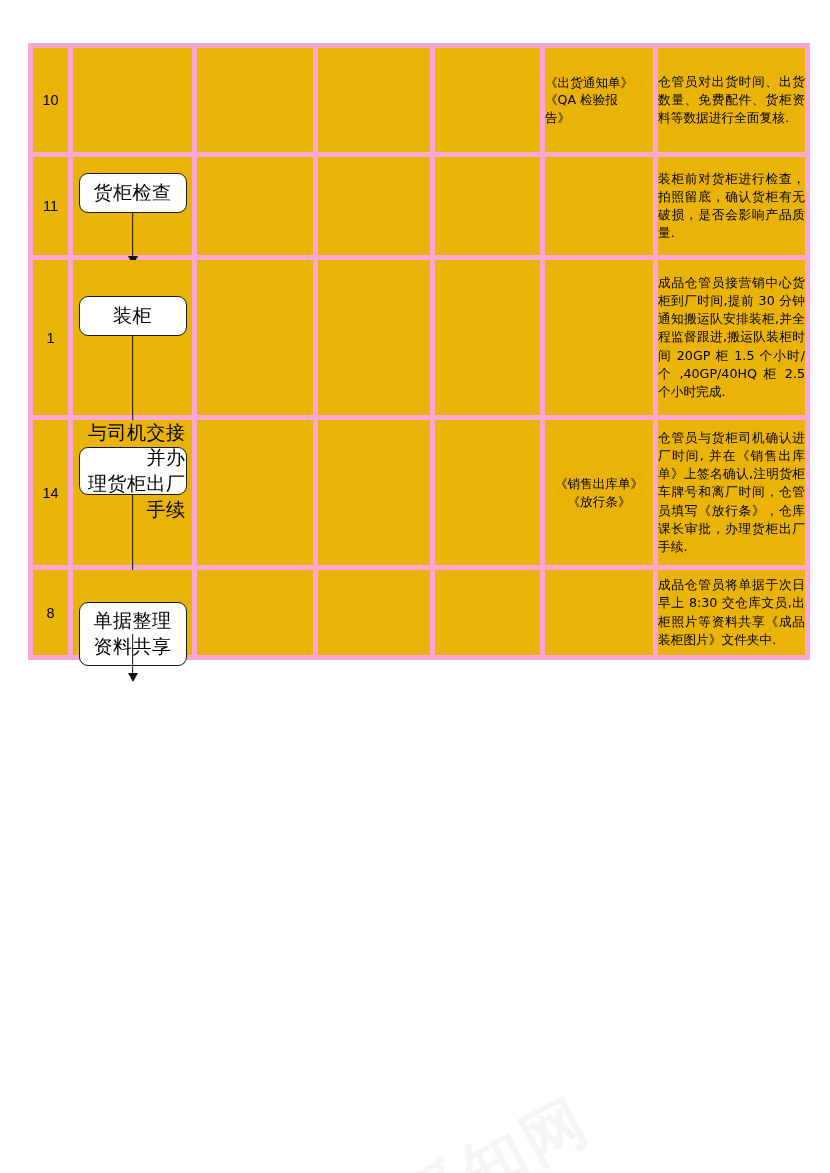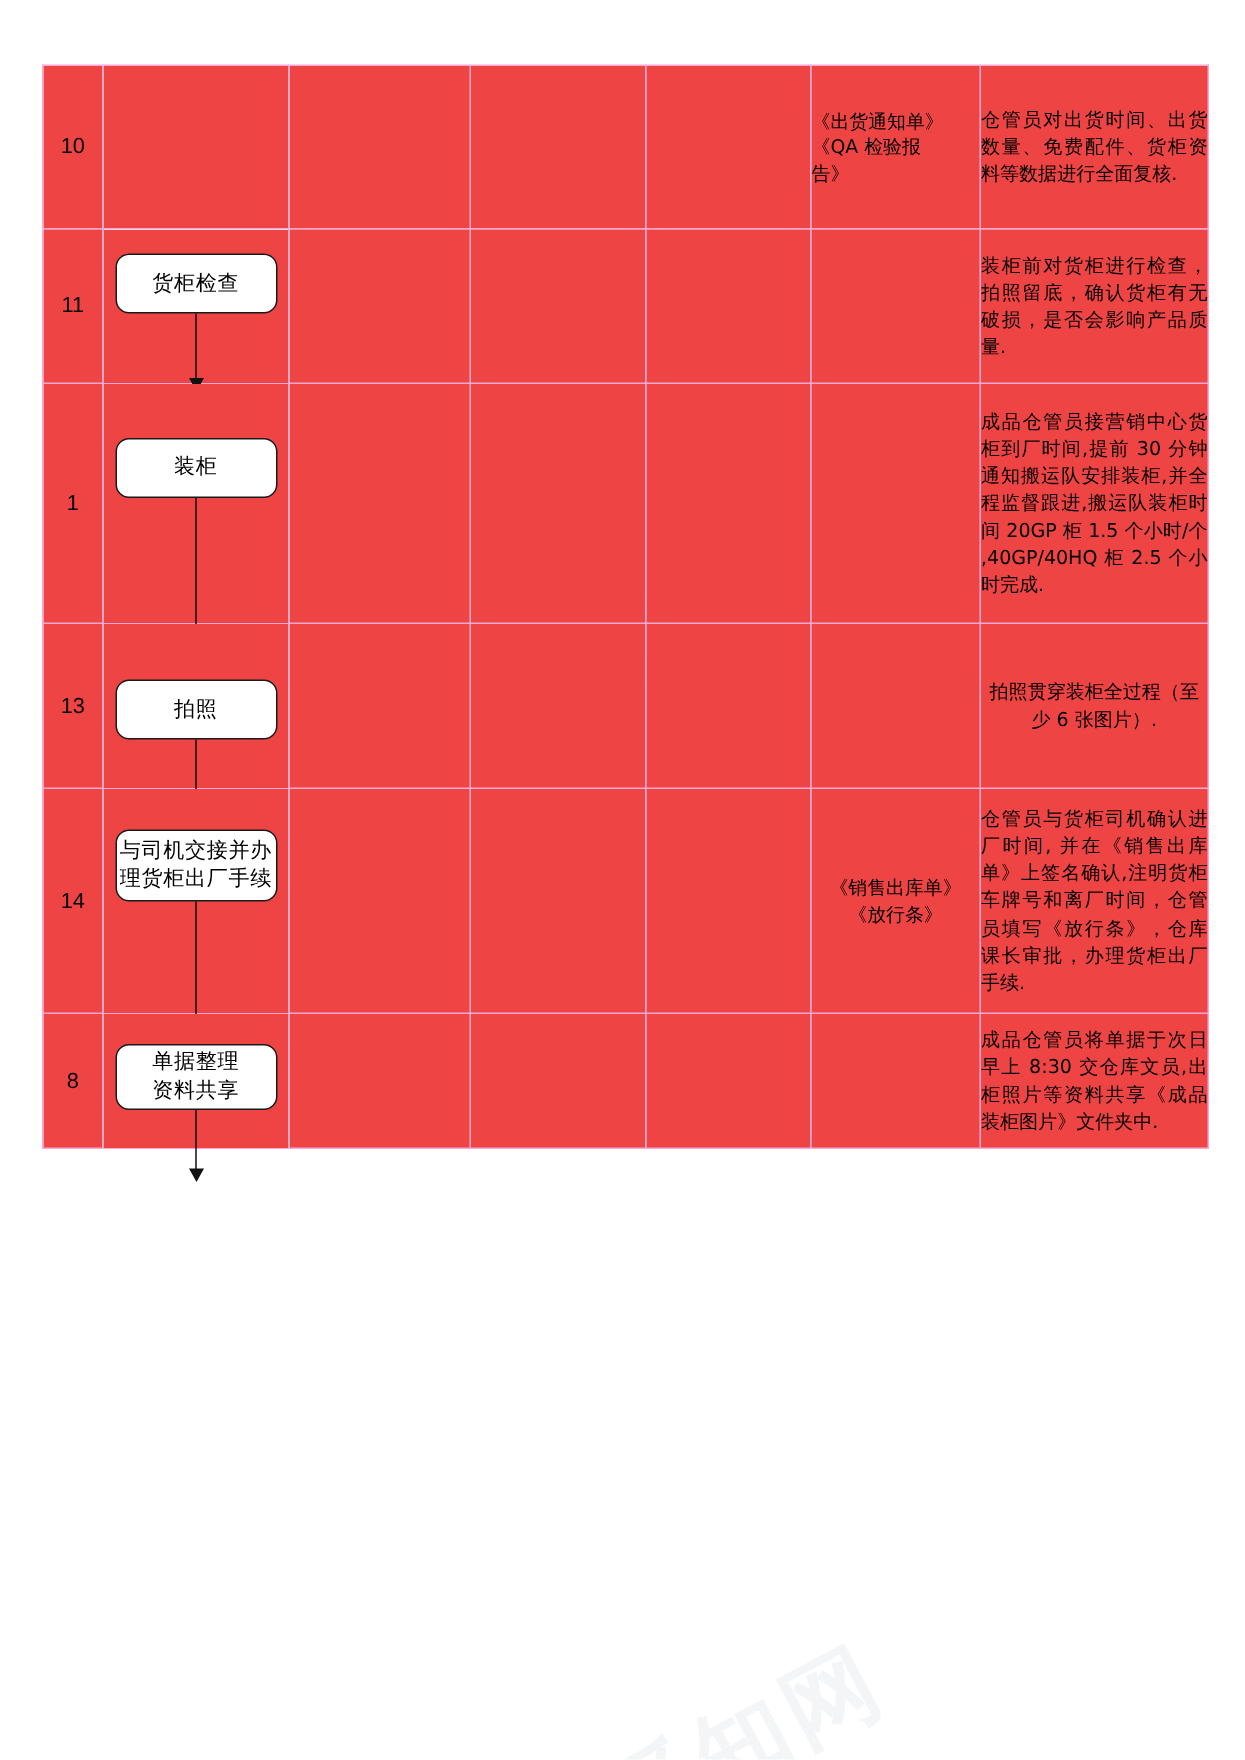--- a/index.html
+++ b/index.html
@@ -41,24 +41,24 @@
     height: 807px;
     z-index: 2;
   }
   table.flow {
     width: 777px;
     border-collapse: collapse;
     table-layout: fixed;
     background: transparent;
   }
   table.flow td {
-    border: 1px solid #f9a8d4;
+    border: 5px solid #f9a8d4;
     vertical-align: middle;
     padding: 0;
-    background: #ef4444;
+    background: #eab308;
   }
 
   
   col.c-no    { width: 40px;  }
   col.c-flow  { width: 124px; }
   col.c-b     { width: 121px; }
   col.c-c     { width: 117px; }
   col.c-d     { width: 110px; }
   col.c-doc   { width: 113px; }
   col.c-desc  { width: 152px; }
@@ -114,41 +114,41 @@
     position: absolute;
     left: 50%;
     transform: translateX(-50%);
     border: 1.3px solid #1a1a1a;
     border-radius: 9px;
     background: #fff;
     display: flex;
     align-items: center;
     justify-content: center;
     text-align: right;
-    font-size: 14px;
+    font-size: 19px;
     line-height: 1.35;
     color: #000;
     font-family: "DejaVu Sans", "Liberation Sans", sans-serif;
     letter-spacing: 0.5px;
   }
   .node.oval {
     border-radius: 50%;
     letter-spacing: 1px;
   }
 
   
   .n-11 { width: 108px; height: 40px; top: 16px; }
   
   .n-12 { width: 108px; height: 40px; top: 36px; font-family: Liberation Serif, serif; }
   
   .n-13 { width: 108px; height: 40px; top: 37px; }
   
   .n-14 { width: 108px; height: 48px; top: 27px; }
   
-  .n-15 { width: 108px; height: 44px; top: 20px; }
+  .n-15 { width: 108px; height: 64px; top: 32px; }
   
   .n-16 { width: 112px; height: 48px; top: 16px; }
 
   
   .arrow {
     position: absolute;
     left: 50%;
     transform: translateX(-50%);
     width: 14px;
   }
@@ -249,35 +249,20 @@
               <div class="head"></div>
           </div>
         </td>
         <td></td>
         <td></td>
         <td></td>
         <td class="doc"></td>
         <td class="desc">成品仓管员接营销中心货柜到厂时间,提前 30 分钟通知搬运队安排装柜,并全程监督跟进,搬运队装柜时间 20GP 柜 1.5 个小时/个 ,40GP/40HQ 柜 2.5 个小时完成.</td>
       </tr>
 
-      <tr style="height:110px">
-        <td class="no">13</td>
-        <td class="flowcell">
-          <div class="node n-13">拍照</div>
-          <div class="arrow a-13">
-            <div class="shaft"></div>
-              <div class="head"></div>
-          </div>
-        </td>
-        <td></td>
-        <td></td>
-        <td></td>
-        <td class="doc"></td>
-        <td class="desc center">拍照贯穿装柜全过程（至少 6 张图片）.</td>
-      </tr>
 
       <tr style="height:150px">
         <td class="no">14</td>
         <td class="flowcell">
           <div class="node n-14" style="white-space:pre-line">与司机交接并办
 理货柜出厂手续</div>
           <div class="arrow a-14">
             <div class="shaft"></div>
               <div class="head"></div>
           </div>

